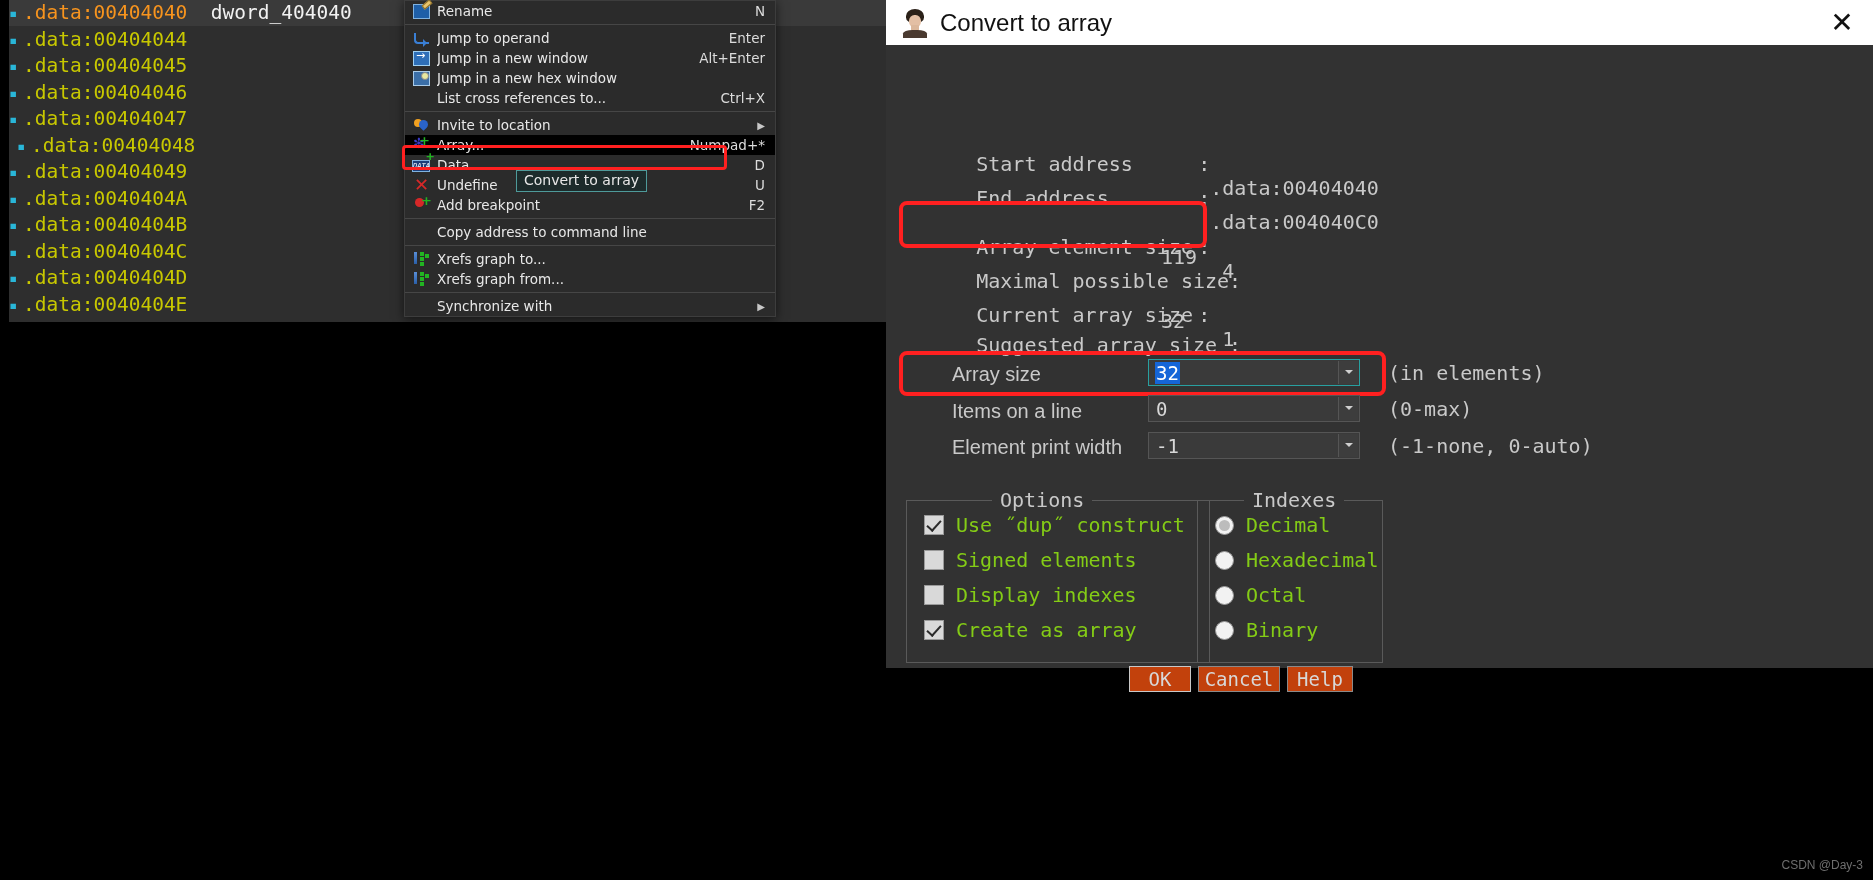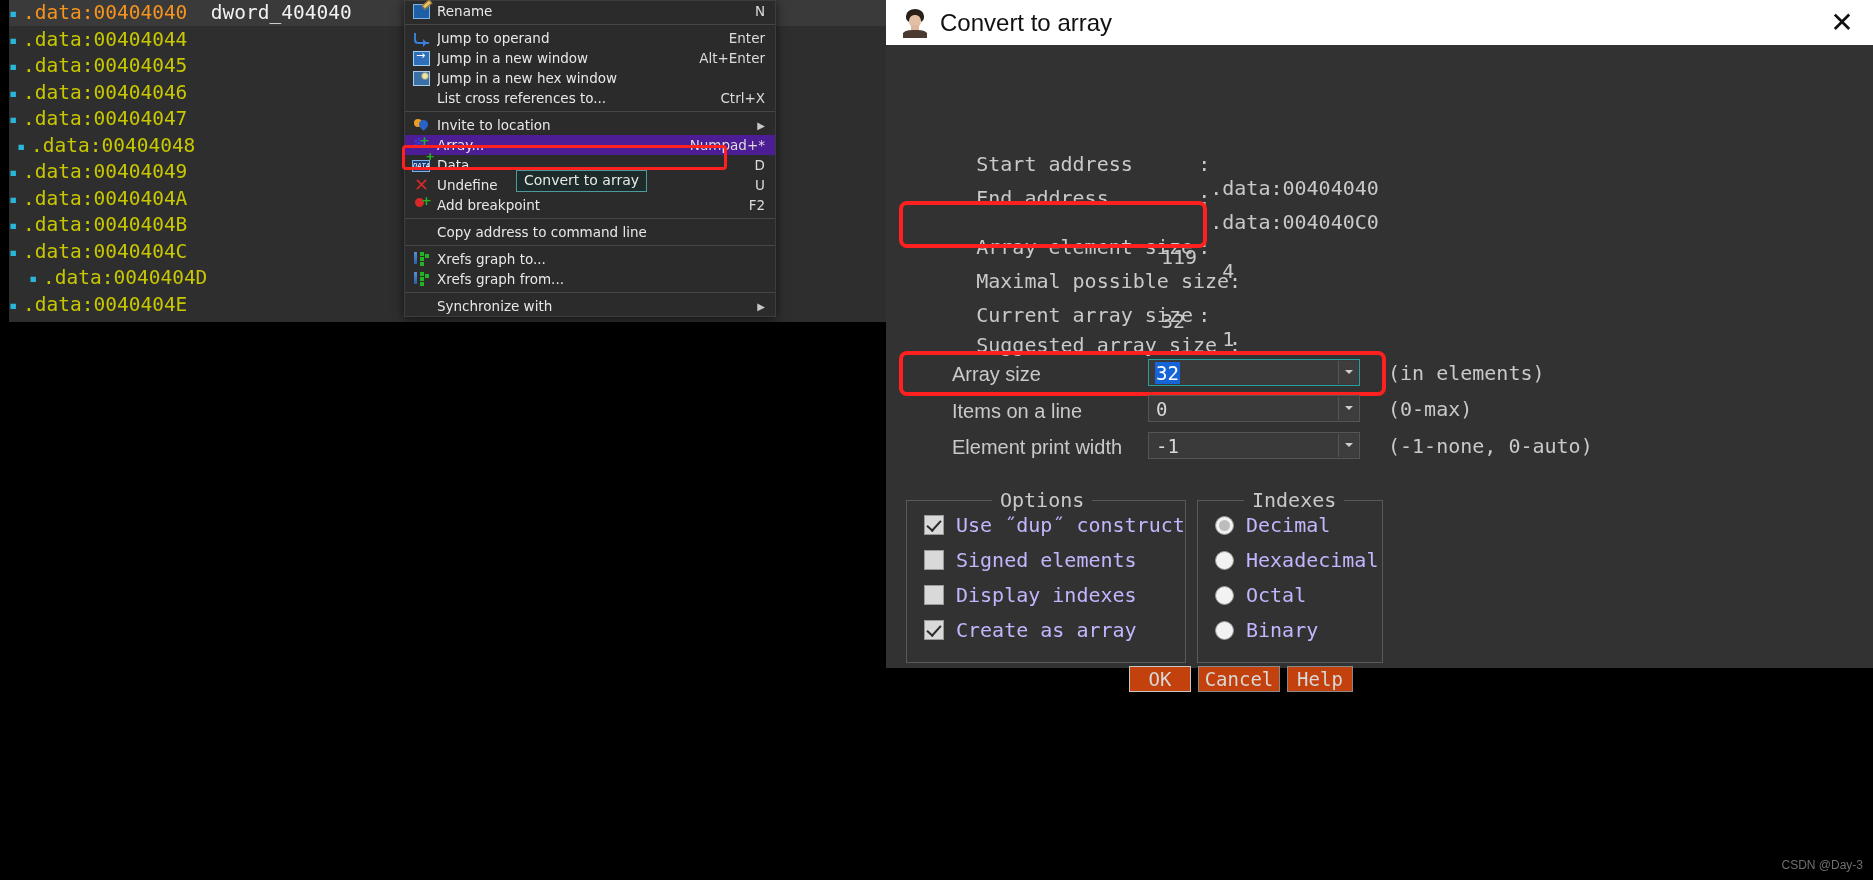--- a/index.html
+++ b/index.html
@@ -79,21 +79,21 @@
     position: relative;
     height: 20px;
     display: flex;
     align-items: center;
     padding: 0 10px 0 0;
     color: #e8e8e8;
     font-size: 13.5px;
     cursor: default;
   }
   .ctx-item.selected {
-    background: #4c1d95;
+    background: #000000;
   }
   .ctx-ico {
     width: 22px;
     min-width: 22px;
     height: 16px;
     margin-left: 6px;
     margin-right: 4px;
     position: relative;
     display: inline-block;
   }
@@ -409,21 +409,21 @@
     position: absolute;
     left: 5px; top: 1px;
     width: 6px; height: 12px;
     border: solid #2b2b2b;
     border-width: 0 2.5px 2.5px 0;
     transform: rotate(42deg);
   }
   .chk-label {
     font-family: "DejaVu Sans Mono", monospace;
     font-size: 20px;
-    color: #c4b5fd;
+    color: #84cc16;
     white-space: pre;
   }
   .radio-row {
     position: absolute;
     display: flex;
     align-items: center;
   }
   .radio-dot {
     width: 19px; height: 19px;
     border-radius: 50%;
@@ -493,21 +493,21 @@
   </div>
   <div class="ida-line" style="top:185.5px;">
     <span class="dot">▪</span><span class="ida-addr">.data:0040404A</span>
   </div>
   <div class="ida-line" style="top:212px;">
     <span class="dot">▪</span><span class="ida-addr">.data:0040404B</span>
   </div>
   <div class="ida-line" style="top:238.5px;">
     <span class="dot">▪</span><span class="ida-addr">.data:0040404C</span>
   </div>
-  <div class="ida-line" style="top:265px;margin-left:20px;">
+  <div class="ida-line" style="top:265px;">
     <span class="dot">▪</span><span class="ida-addr">.data:0040404D</span>
   </div>
   <div class="ida-line" style="top:291.5px;">
     <span class="dot">▪</span><span class="ida-addr">.data:0040404E</span>
   </div>
 
   <div class="ida-dd ida-kw" style="left:408px; top:-3px;">dd</div>
   <div class="ida-dd ida-num" style="left:444px; top:-3px;">52h</div>
   <div class="ida-dd ida-dat" style="left:738px; top:-3px;">DAT</div>
 </div>
@@ -718,21 +718,21 @@
       <span class="field-label">Element print width</span>
     </div>
     <div class="combo" style="left:262px; top:387px; width:212px;">
       <span class="combo-value">-1</span>
       <span class="combo-btn">
           <i></i>
         </span>
     </div>
     <div class="hint" style="left:502px; top:389px;">(-1-none, 0-auto)</div>
 
-    <div class="groupbox" style="left:20px; top:455px; width:280px; height:163px;">
+    <div class="groupbox" style="left:20px; top:455px; width:304px; height:163px;">
       <span class="group-title" style="left:85px;">Options</span>
     </div>
     <div class="chk-row" style="left:38px; top:468px;">
       <span class="chk-box checked"></span>
       <span class="chk-label">Use ˝dup˝ construct</span>
     </div>
     <div class="chk-row" style="left:38px; top:503px;">
       <span class="chk-box"></span>
       <span class="chk-label">Signed elements</span>
     </div>

